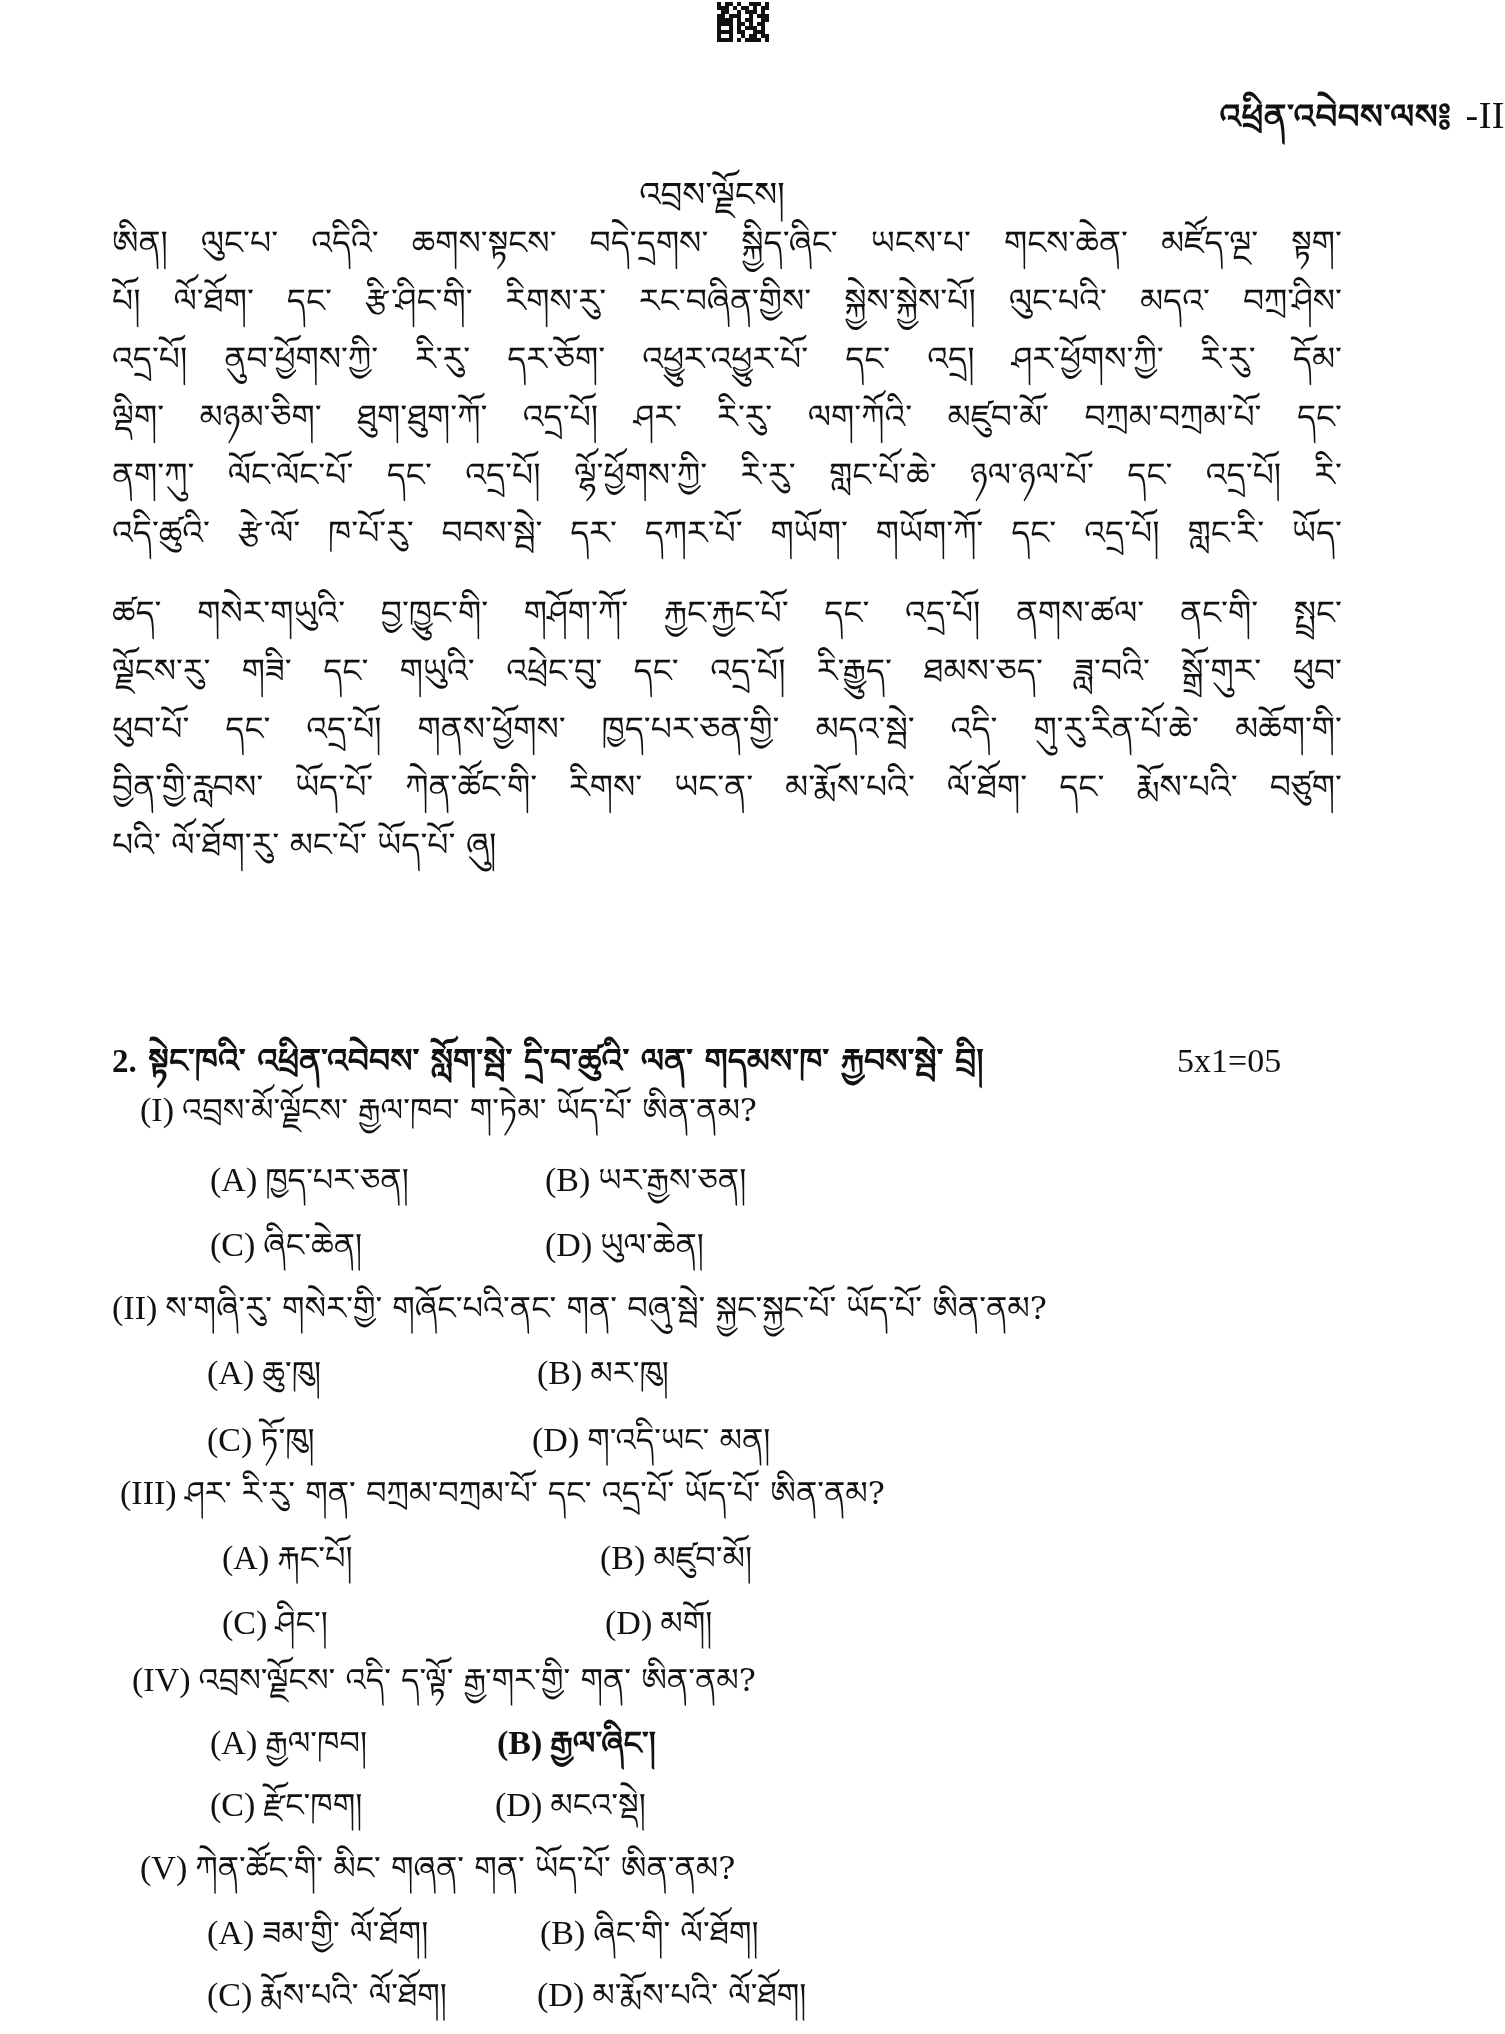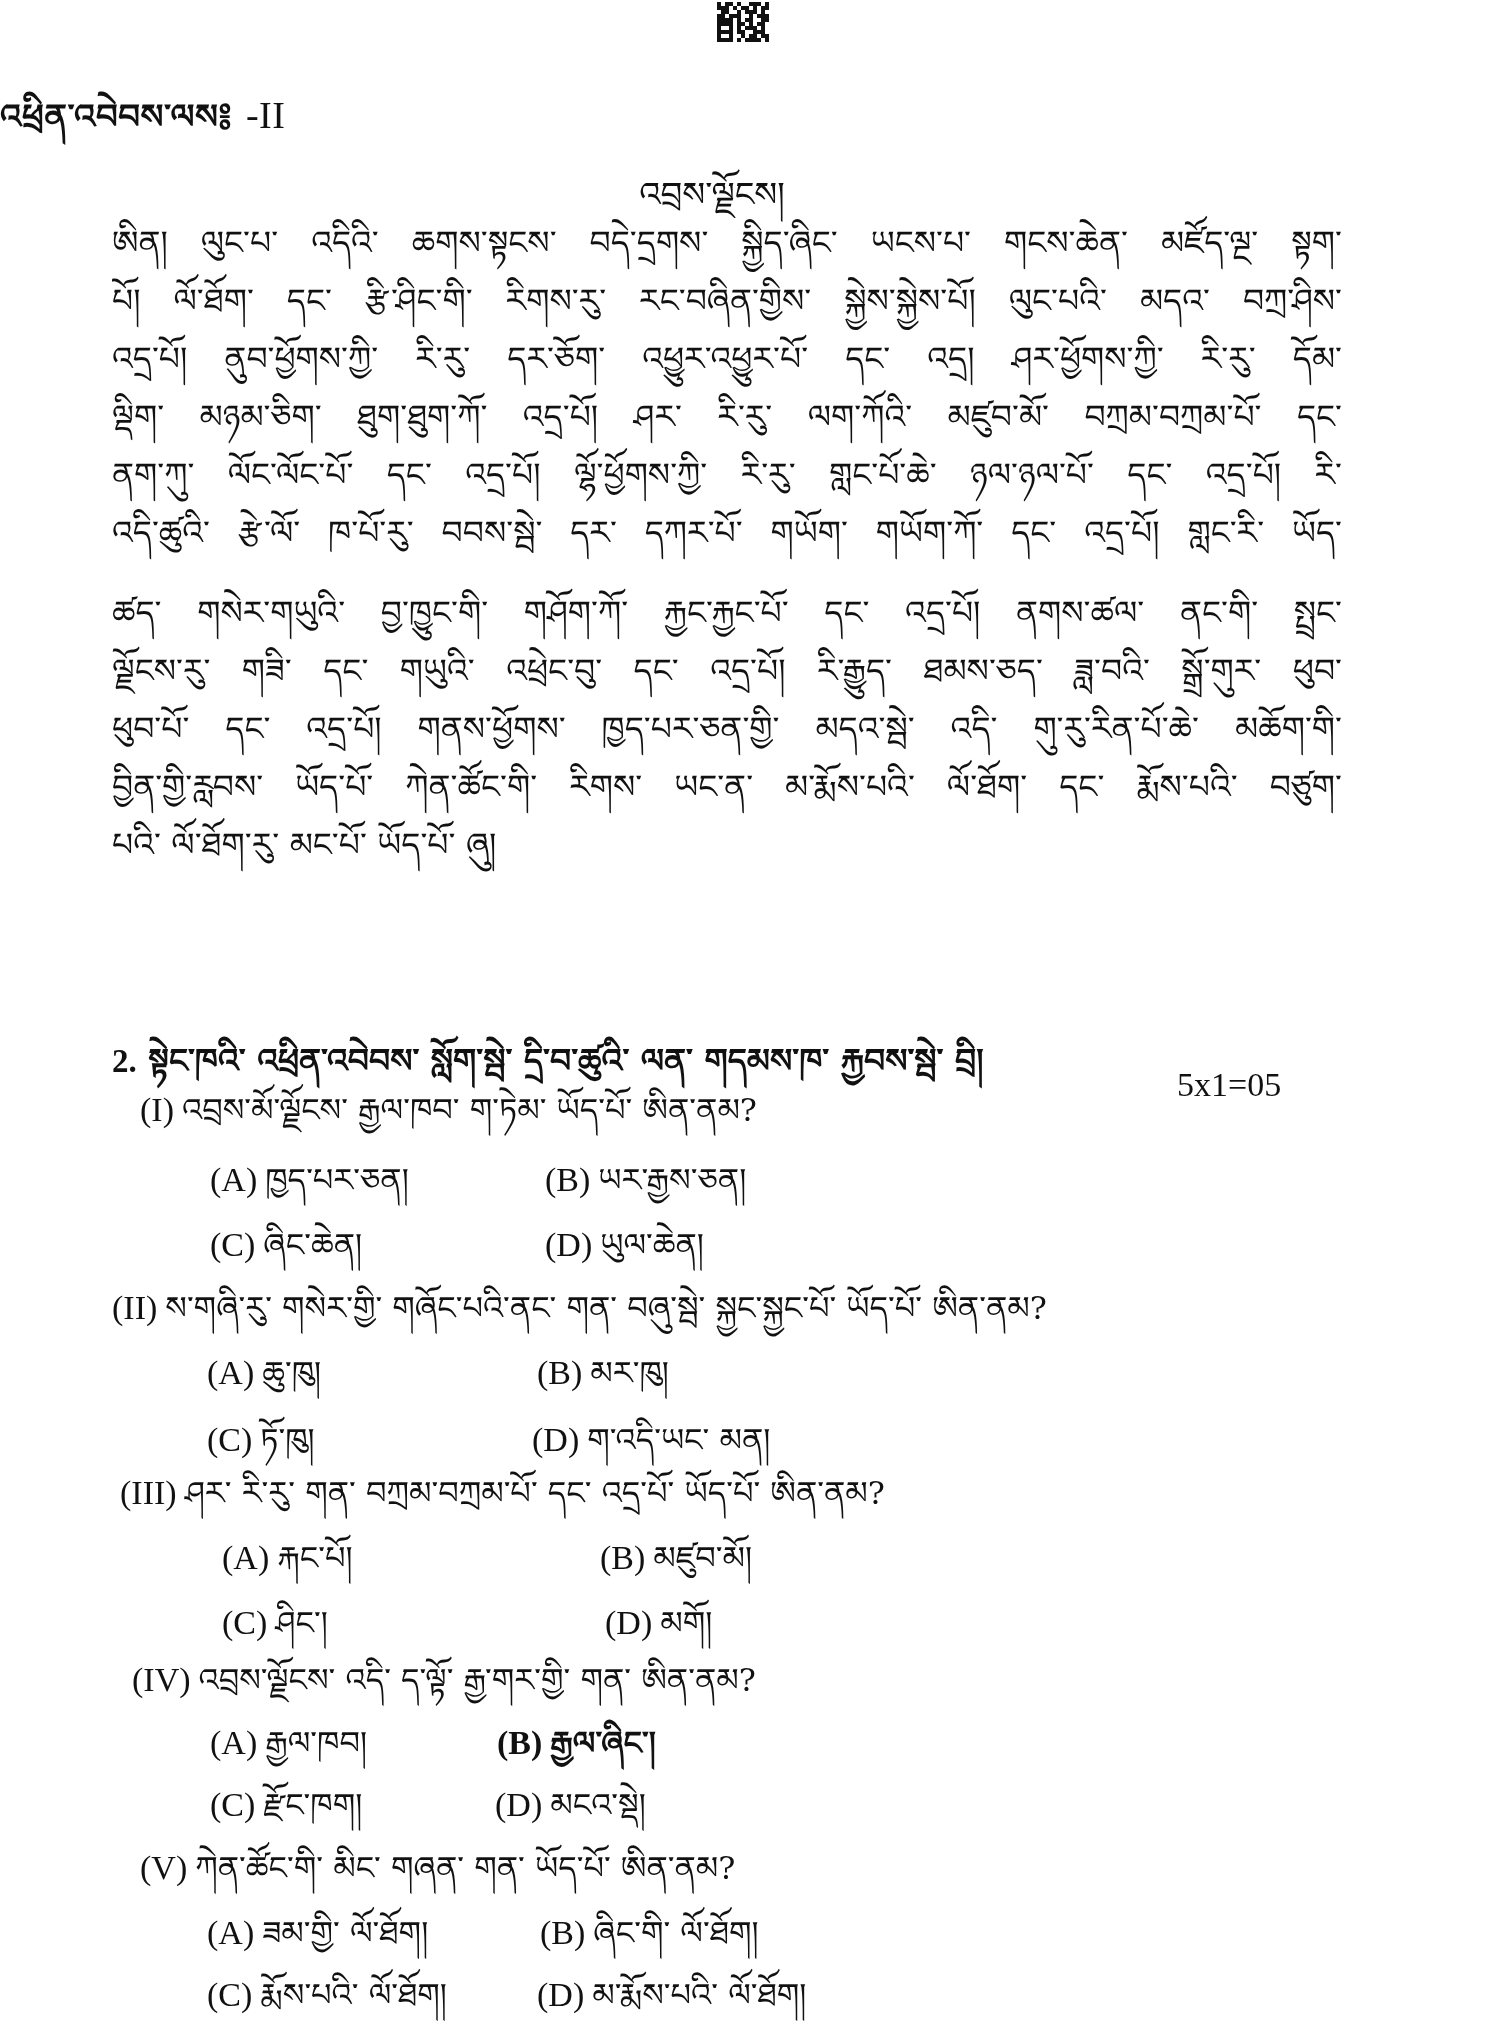--- a/index.html
+++ b/index.html
@@ -20,21 +20,21 @@
       left: 717px;
       top: 2px;
       width: 56px;
       height: 40px;
     }
     .title {
       position: absolute;
       top: 78px;
       left: 0;
       width: 1505px;
-      text-align: left;
+      text-align: right;
       font-size: 34px;
       font-weight: bold;
       letter-spacing: 0.5px;
     }
     .title .roman {
       font-family: "Liberation Serif", "DejaVu Serif", serif;
       font-weight: normal;
       font-size: 38px;
       margin-left: 14px;
     }
@@ -78,21 +78,20 @@
     }
     .q-header .num, .q-header .marks {
       font-family: "Liberation Serif", "DejaVu Serif", serif;
     }
     .q-header .marks {
       position: absolute;
       left: 1065px;
       top: 0;
       font-weight: normal;
       font-size: 34px;
-      margin-top: 24px;
     }
     .question {
       position: absolute;
       font-size: 32px;
       white-space: nowrap;
       height: 50px;
       line-height: 50px;
     }
     .question .qnum, .opt .olabel {
       font-family: "Liberation Serif", "DejaVu Serif", serif;

